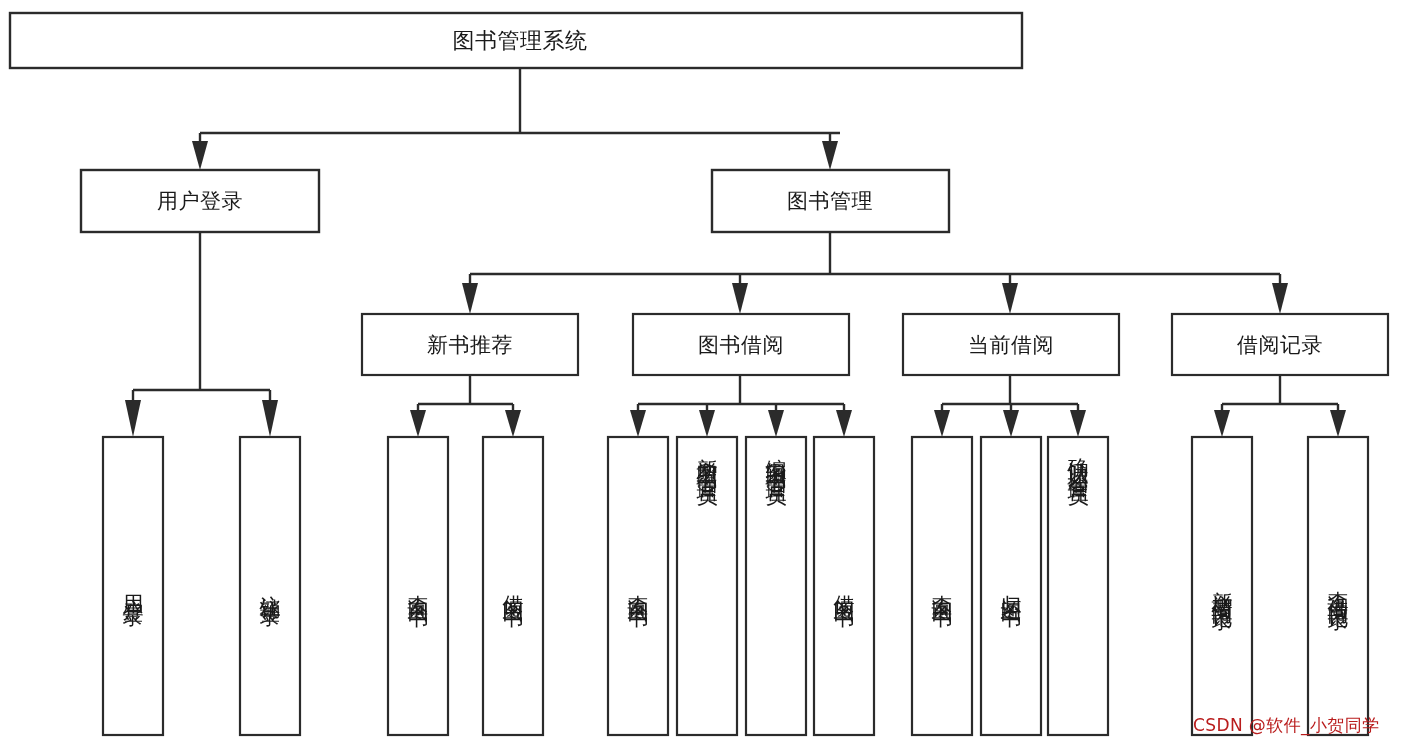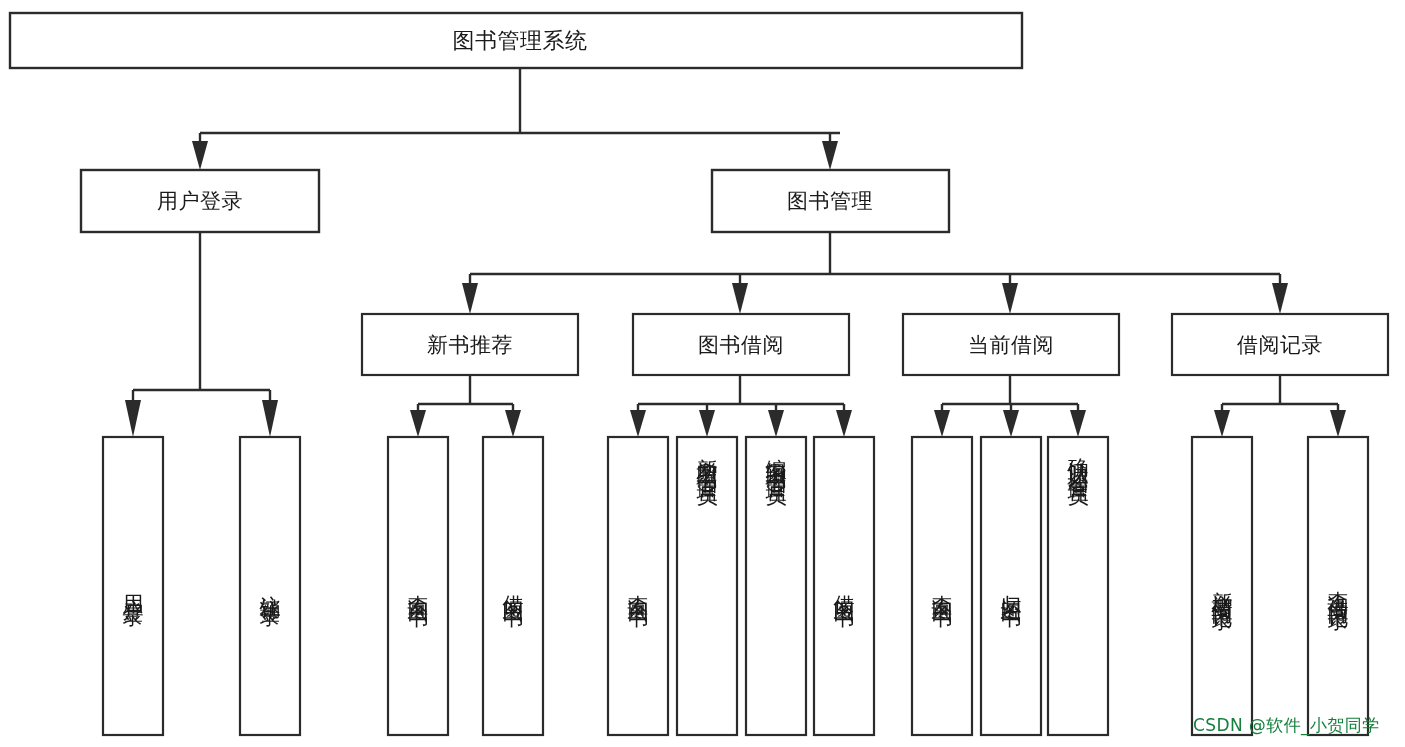--- a/index.html
+++ b/index.html
@@ -82,21 +82,21 @@
     line-height: 1.05;
     color: #1a1a1a;
     letter-spacing: 4px;
     white-space: nowrap;
     text-align: center;
   }
   #watermark {
     position: absolute;
     font-family: "DejaVu Sans", "Liberation Sans", sans-serif;
     font-size: 17px;
-    color: #15803d;
+    color: #b91c1c;
     white-space: nowrap;
     letter-spacing: 0.4px;
     pointer-events: none;
   }
 </style>
 </head>
 <body>
 
 <div id="diagram-root">
 

